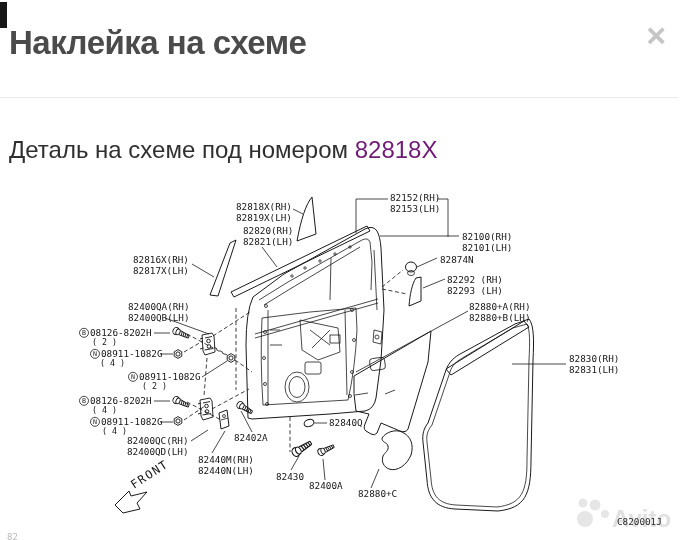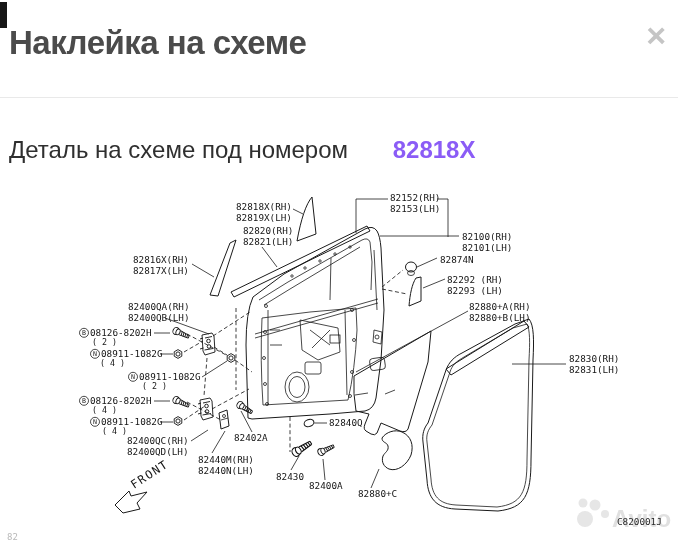--- a/index.html
+++ b/index.html
@@ -5,21 +5,21 @@
   html,body{margin:0;padding:0;background:#fff;}
   #stage{position:relative;width:678px;height:540px;background:#fff;overflow:hidden;
          font-family:"Liberation Sans",sans-serif;}
   .title{position:absolute;left:9px;top:24px;font-size:33px;font-weight:bold;color:#4b4b4b;
          letter-spacing:-.5px;white-space:nowrap;}
   .close{position:absolute;right:12px;top:18px;font-size:34px;font-weight:bold;color:#c5c5c5;
          line-height:1;cursor:pointer;}
   .divider{position:absolute;left:0;top:97px;width:686px;height:1px;background:#e9e9e9;}
   .edge{position:absolute;left:0;top:2px;width:7px;height:26px;background:#161616;}
   .subtitle{position:absolute;left:9px;top:136px;font-size:24px;color:#2f2f2f;white-space:nowrap;}
-  .subtitle b{color:#8b5cf6;font-weight:bold;margin-left:38px;}
+  .subtitle b{color:#701a75;font-weight:normal;}
   svg{position:absolute;left:0;top:0;}
   .lbl{font-family:"DejaVu Sans Mono",monospace;font-size:9.3px;fill:#151515;}
   .cnt{font-family:"DejaVu Sans Mono",monospace;font-size:8.3px;fill:#151515;}
   .pfx{font-family:"DejaVu Sans Mono",monospace;font-size:6.6px;fill:#151515;}
   .ln{stroke:#1a1a1a;stroke-width:1;fill:none;}
   .thin{stroke:#1a1a1a;stroke-width:.8;fill:none;}
   .dash{stroke:#1a1a1a;stroke-width:.85;fill:none;stroke-dasharray:4 2.6;}
   .wm{font-family:"Liberation Sans",sans-serif;font-size:24px;font-weight:bold;fill:#e0e0e0;}
   .code{font-family:"DejaVu Sans Mono",monospace;font-size:9.3px;fill:#2a2a2a;}
   .front{font-family:"DejaVu Sans Mono",monospace;font-size:11.5px;fill:#151515;letter-spacing:1.5px;}

